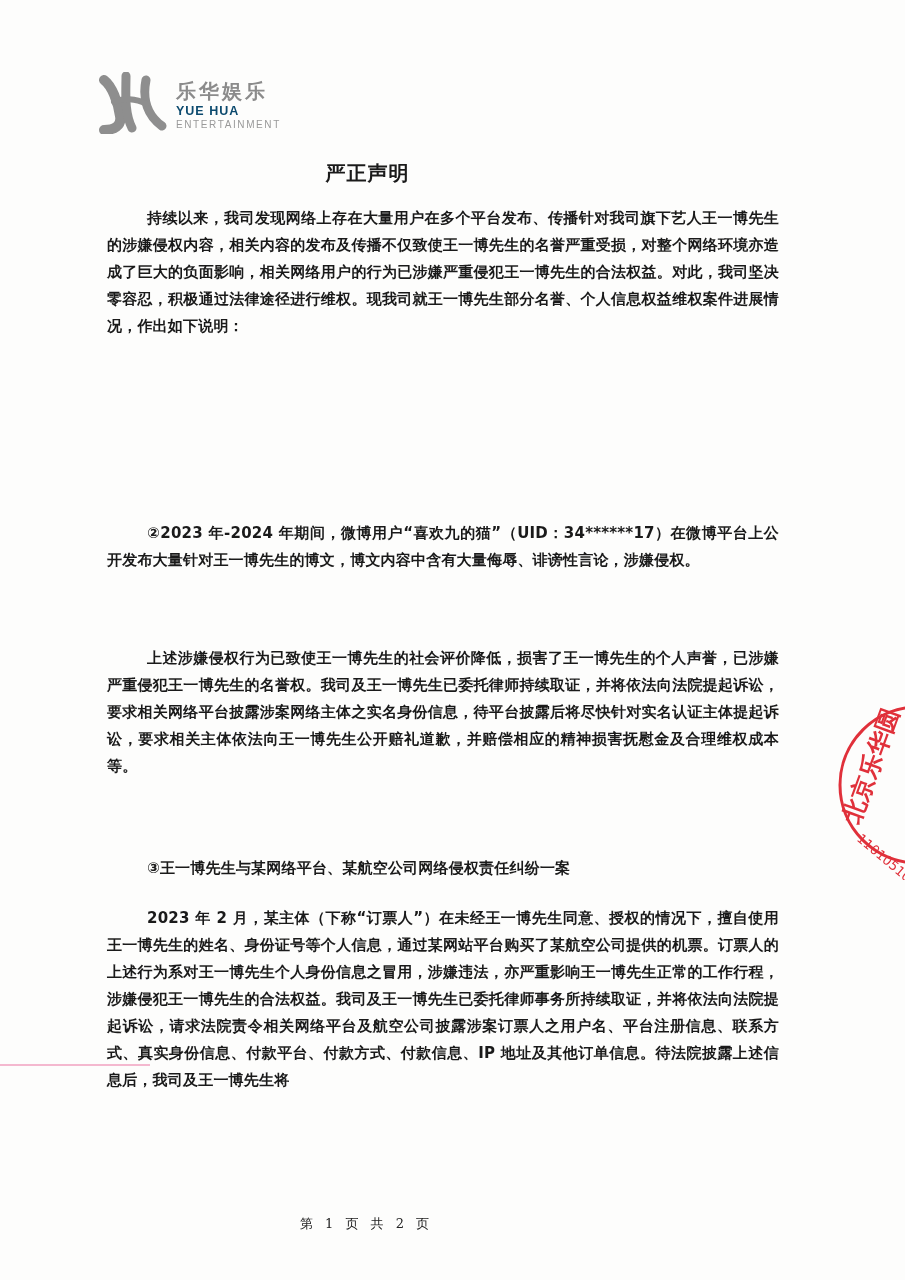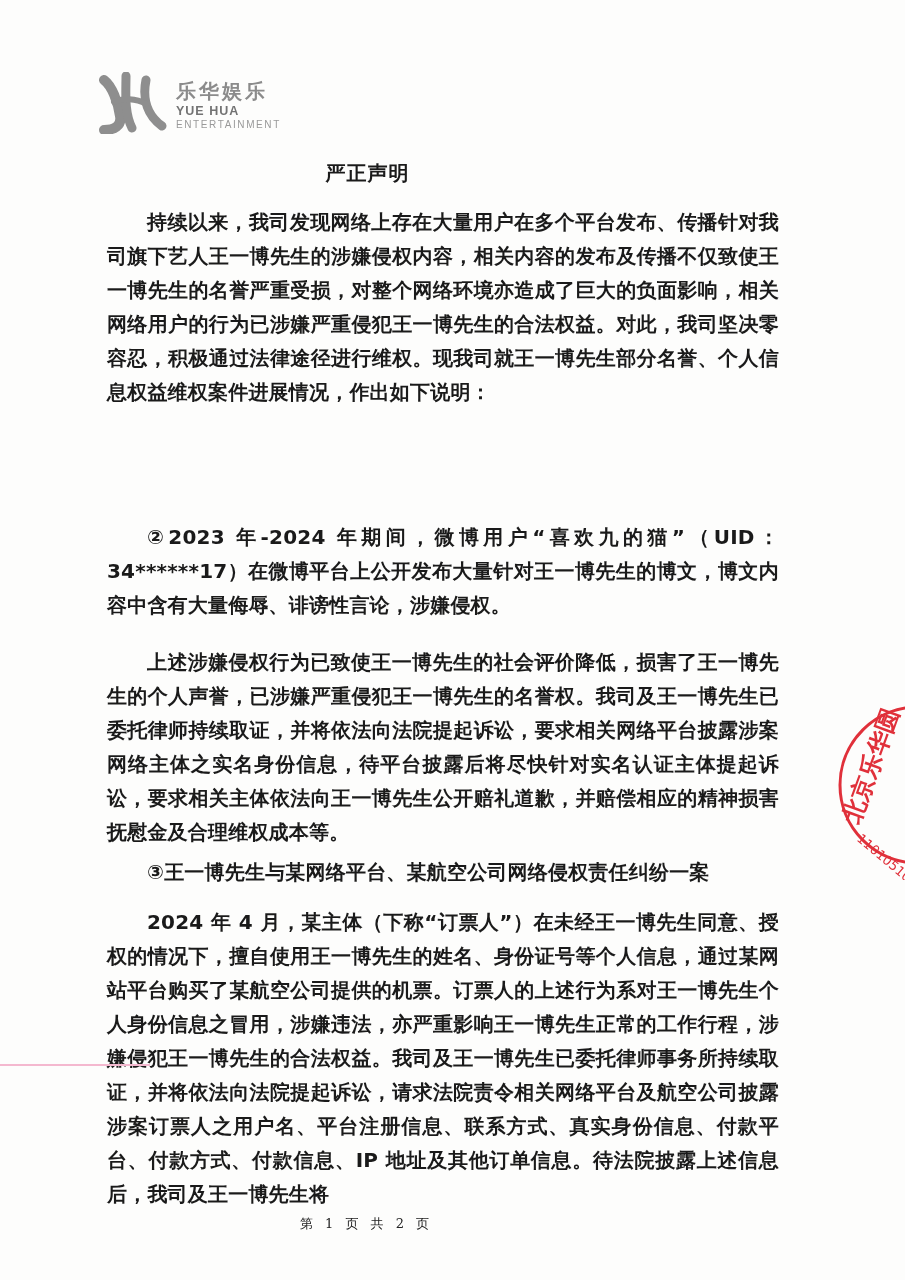--- a/index.html
+++ b/index.html
@@ -9,26 +9,26 @@
     position: relative;
     font-family: "DejaVu Sans", "Liberation Sans", sans-serif;
     color: #1a1a1a;
   }
   .page { position: absolute; left: 0; top: 0; width: 905px; height: 1280px; border-radius: 13px; }
 
   
   .logo { position: absolute; left: 96px; top: 72px; width: 200px; height: 62px; }
   .logo svg { position: absolute; left: 0; top: 0; }
   .logo-cn { position: absolute; left: 80px; top: 6px; font-size: 20px; font-weight: bold; color: #8b8b8b; letter-spacing: 3px; }
-  .logo-en1 { position: absolute; left: 80px; top: 32px; font-family: "Liberation Sans", sans-serif; font-size: 12.5px; font-weight: bold; color: #737373; letter-spacing: 1px; }
+  .logo-en1 { position: absolute; left: 80px; top: 32px; font-family: "Liberation Sans", sans-serif; font-size: 12.5px; font-weight: bold; color: #0c4a6e; letter-spacing: 1px; }
   .logo-en2 { position: absolute; left: 80px; top: 47px; font-family: "Liberation Sans", sans-serif; font-size: 10px; color: #999; letter-spacing: 1.6px; }
 
   .title { position: absolute; left: 0; width: 735px; top: 160px; text-align: center; font-size: 20px; font-weight: bold; letter-spacing: 1px; }
 
-  .para { position: absolute; left: 107px; width: 672px; font-size: 20px; font-weight: bold; line-height: 34px; letter-spacing: 0.2px; text-align: justify; text-align-last: left; }
+  .para { position: absolute; left: 107px; width: 672px; font-size: 15px; font-weight: bold; line-height: 27px; letter-spacing: 0.2px; text-align: justify; text-align-last: left; }
   .para.indent { text-indent: 40px; }
 
   .footer { position: absolute; left: 0; width: 733px; top: 1215px; text-align: center; font-family: "DejaVu Serif", "Liberation Serif", serif; font-size: 13px; letter-spacing: 4px; color: #222; }
 
   .seal { position: absolute; left: 800px; top: 690px; width: 105px; height: 190px; overflow: hidden; }
   .pink-line { position: absolute; left: 0; top: 1064px; width: 150px; height: 2px; background: #f4b8cf; }
 </style>
 </head>
 <body>
 
@@ -45,21 +45,21 @@
     <div class="logo-en1">YUE HUA</div>
     <div class="logo-en2">ENTERTAINMENT</div>
   </div>
 
   <div class="title">严正声明</div>
 
   <div class="para indent" style="top:205px;">持续以来，我司发现网络上存在大量用户在多个平台发布、传播针对我司旗下艺人王一博先生的涉嫌侵权内容，相关内容的发布及传播不仅致使王一博先生的名誉严重受损，对整个网络环境亦造成了巨大的负面影响，相关网络用户的行为已涉嫌严重侵犯王一博先生的合法权益。对此，我司坚决零容忍，积极通过法律途径进行维权。现我司就王一博先生部分名誉、个人信息权益维权案件进展情况，作出如下说明：</div>
   <div class="para indent" style="top:520px;">②2023 年-2024 年期间，微博用户“喜欢九的猫”（UID：34******17）在微博平台上公开发布大量针对王一博先生的博文，博文内容中含有大量侮辱、诽谤性言论，涉嫌侵权。</div>
   <div class="para indent" style="top:855px;">③王一博先生与某网络平台、某航空公司网络侵权责任纠纷一案</div>
   <div class="para indent" style="top:645px;">上述涉嫌侵权行为已致使王一博先生的社会评价降低，损害了王一博先生的个人声誉，已涉嫌严重侵犯王一博先生的名誉权。我司及王一博先生已委托律师持续取证，并将依法向法院提起诉讼，要求相关网络平台披露涉案网络主体之实名身份信息，待平台披露后将尽快针对实名认证主体提起诉讼，要求相关主体依法向王一博先生公开赔礼道歉，并赔偿相应的精神损害抚慰金及合理维权成本等。</div>
-  <div class="para indent" style="top:905px;">2024 年 4 月，某主体（下称“订票人”）在未经王一博先生同意、授权的情况下，擅自使用王一博先生的姓名、身份证号等个人信息，通过某网站平台购买了某航空公司提供的机票。订票人的上述行为系对王一博先生个人身份信息之冒用，涉嫌违法，亦严重影响王一博先生正常的工作行程，涉嫌侵犯王一博先生的合法权益。我司及王一博先生已委托律师事务所持续取证，并将依法向法院提起诉讼，请求法院责令相关网络平台及航空公司披露涉案订票人之用户名、平台注册信息、联系方式、真实身份信息、付款平台、付款方式、付款信息、IP 地址及其他订单信息。待法院披露上述信息后，我司及王一博先生将</div>
+  <div class="para indent" style="top:905px;">2023 年 2 月，某主体（下称“订票人”）在未经王一博先生同意、授权的情况下，擅自使用王一博先生的姓名、身份证号等个人信息，通过某网站平台购买了某航空公司提供的机票。订票人的上述行为系对王一博先生个人身份信息之冒用，涉嫌违法，亦严重影响王一博先生正常的工作行程，涉嫌侵犯王一博先生的合法权益。我司及王一博先生已委托律师事务所持续取证，并将依法向法院提起诉讼，请求法院责令相关网络平台及航空公司披露涉案订票人之用户名、平台注册信息、联系方式、真实身份信息、付款平台、付款方式、付款信息、IP 地址及其他订单信息。待法院披露上述信息后，我司及王一博先生将</div>
 
   <div class="footer">第 1 页 共 2 页</div>
 
   <div class="pink-line"></div>
 
   <div class="seal">
     <svg width="200" height="190" viewBox="0 0 200 190">
       <circle cx="118" cy="95" r="78" fill="none" stroke="#e0303a" stroke-width="3"></circle>
       <text x="58" y="135" font-size="24" font-weight="bold" fill="#e0303a" transform="rotate(-70 58 135)" font-family="DejaVu Sans, sans-serif">北京乐华圆</text>
       <text x="56" y="150" font-size="13" fill="#e0303a" transform="rotate(40 56 150)" font-family="DejaVu Sans, sans-serif">110105101</text>

